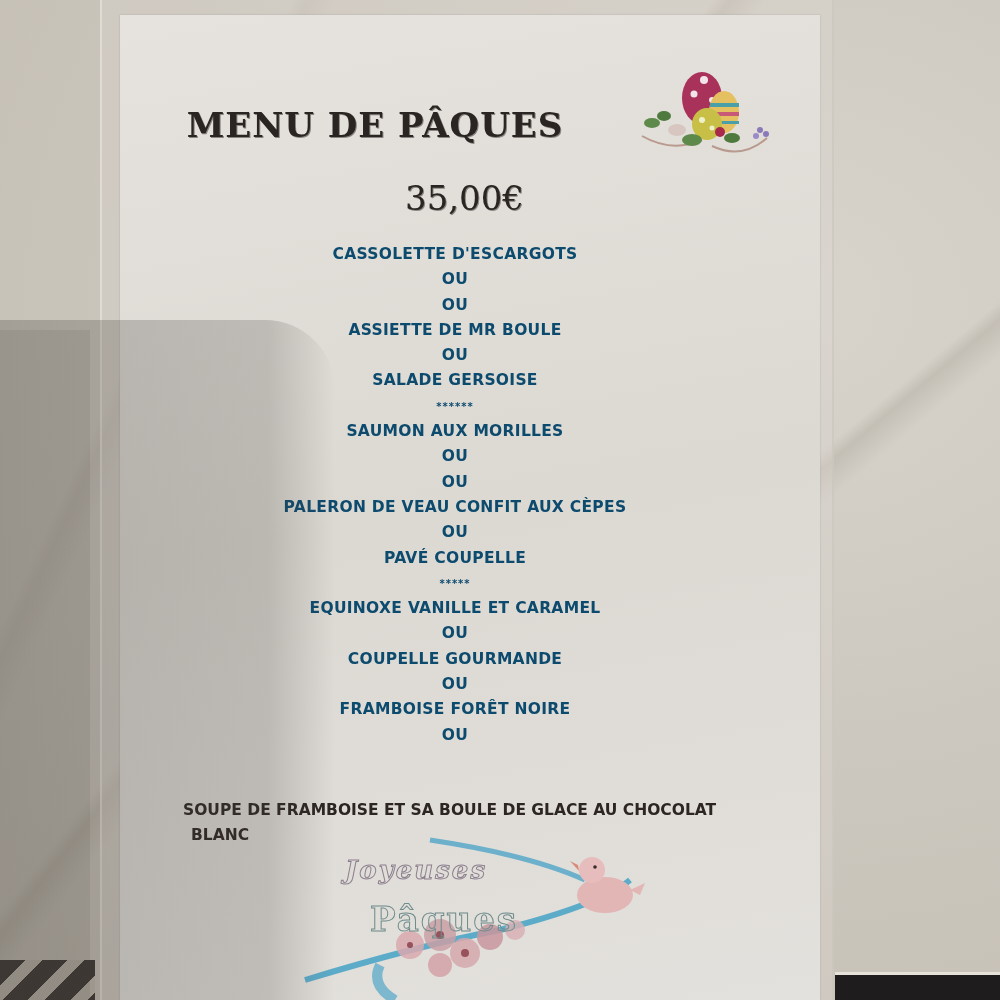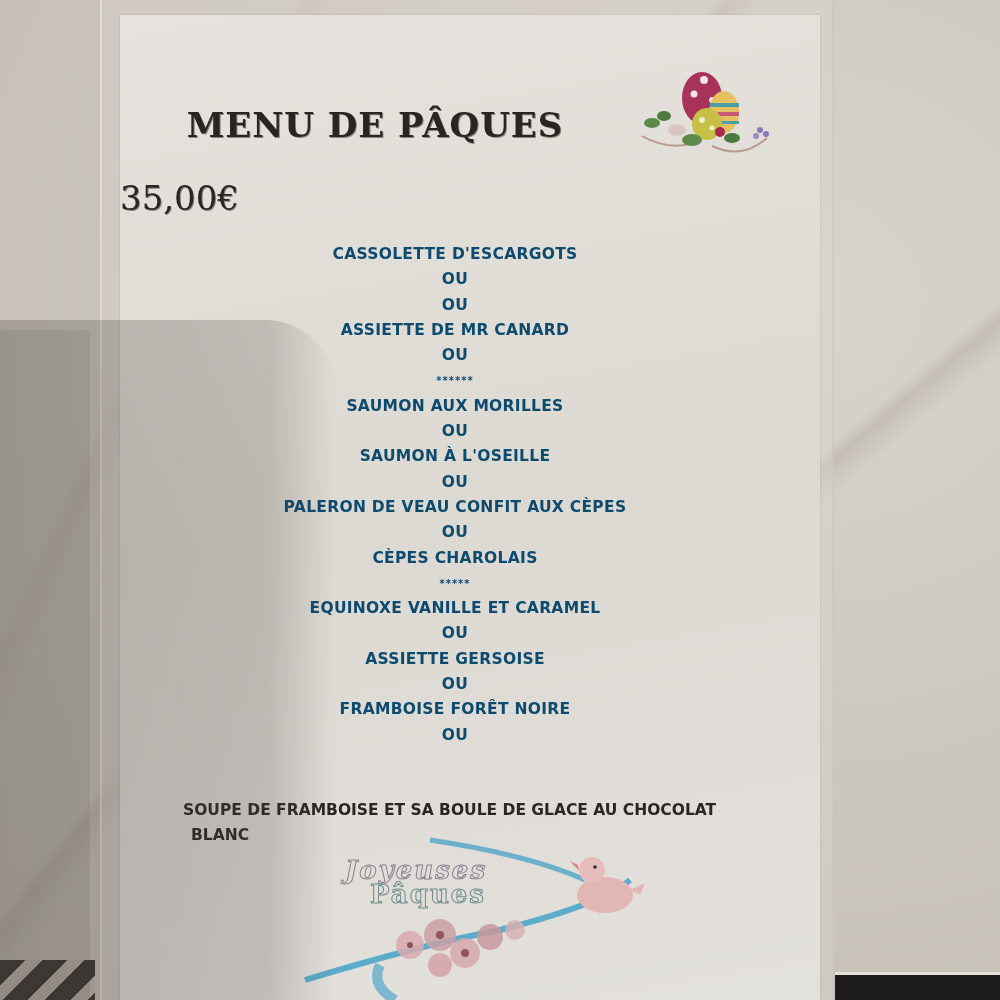--- a/index.html
+++ b/index.html
@@ -50,24 +50,25 @@
     background: rgba(60,55,50,0.10);
   }
   .title {
     position: absolute; left: 120px; width: 700px; top: 105px; text-align: center;
     padding-right: 190px; box-sizing: border-box;
     font-family: "DejaVu Serif", serif; font-weight: bold; font-size: 34px;
     color: #2a2522; letter-spacing: 1px;
     text-shadow: 1px 1px 0 #8a8580;
   }
   .price {
-    position: absolute; left: 120px; width: 700px; top: 178px; text-align: left;
+    position: absolute; left: 120px; width: 700px; top: 178px; text-align: center;
     padding-right: 30px; box-sizing: border-box;
     font-family: "DejaVu Serif", serif; font-size: 34px; color: #2a2522;
     text-shadow: 1px 1px 0 #8a8580;
+    padding-left: 19px;
   }
   .menu-lines {
     position: absolute; left: 120px; width: 700px; top: 242px; text-align: center;
     padding-right: 30px; box-sizing: border-box;
     font-family: "DejaVu Sans", sans-serif; font-weight: bold;
     color: #0c4a6e; font-size: 15.5px;
   }
   .menu-line { height: 25.3px; line-height: 25.3px; letter-spacing: 0.3px; }
   .menu-line.sep { font-size: 10px; letter-spacing: 1px; }
   .long-line {
@@ -80,22 +81,22 @@
   .eggs { position: absolute; left: 632px; top: 68px; width: 150px; height: 95px; }
   
   .joyeuses { position: absolute; left: 300px; top: 835px; width: 370px; height: 165px; }
   .joy-text {
     position: absolute; left: 45px; top: 20px;
     font-family: "DejaVu Serif", serif; font-size: 26px; font-weight: bold;
     color: transparent; -webkit-text-stroke: 1px #8c7f8e; letter-spacing: 2px;
     font-style: italic;
   }
   .joy-text2 {
-    position: absolute; left: 70px; top: 44px;
-    font-family: "DejaVu Serif", serif; font-size: 26px; font-weight: bold;
+    position: absolute; left: 70px; top: 64px;
+    font-family: "DejaVu Serif", serif; font-size: 34px; font-weight: bold;
     color: transparent; -webkit-text-stroke: 1px #6e8c8c; letter-spacing: 2px;
   }
 </style>
 </head>
 <body>
 
 <div class="marble"></div>
 <div class="sleeve"></div>
 <div class="sleeve-corner"></div>
 <div class="bottom-strip"></div>
@@ -127,34 +128,34 @@
   <ellipse cx="100" cy="70" rx="8" ry="5" fill="#4e7a3e"></ellipse>
   <circle cx="128" cy="62" r="3" fill="#8a7ab8"></circle>
   <circle cx="134" cy="66" r="3" fill="#8a7ab8"></circle>
   <circle cx="124" cy="68" r="3" fill="#9a8ac8"></circle>
 </svg>
 
 <div class="menu-lines">
   <div class="menu-line">CASSOLETTE D'ESCARGOTS</div>
   <div class="menu-line">OU</div>
   <div class="menu-line">OU</div>
-  <div class="menu-line">ASSIETTE DE MR CANARD</div>
+  <div class="menu-line">ASSIETTE DE MR BOULE</div>
   <div class="menu-line">OU</div>
+  <div class="menu-line">SALADE GERSOISE</div>
   <div class="menu-line sep">******</div>
   <div class="menu-line">SAUMON AUX MORILLES</div>
   <div class="menu-line">OU</div>
-  <div class="menu-line">SAUMON À L'OSEILLE</div>
   <div class="menu-line">OU</div>
   <div class="menu-line">PALERON DE VEAU CONFIT AUX CÈPES</div>
   <div class="menu-line">OU</div>
-  <div class="menu-line">CÈPES CHAROLAIS</div>
+  <div class="menu-line">PAVÉ COUPELLE</div>
   <div class="menu-line sep">*****</div>
   <div class="menu-line">EQUINOXE VANILLE ET CARAMEL</div>
   <div class="menu-line">OU</div>
-  <div class="menu-line">ASSIETTE GERSOISE</div>
+  <div class="menu-line">COUPELLE GOURMANDE</div>
   <div class="menu-line">OU</div>
   <div class="menu-line">FRAMBOISE FORÊT NOIRE</div>
   <div class="menu-line">OU</div>
 </div>
 
 <div class="long-line">
   <div>SOUPE DE FRAMBOISE ET SA BOULE DE GLACE AU CHOCOLAT</div>
   <div class="cont">BLANC</div>
 </div>
 

